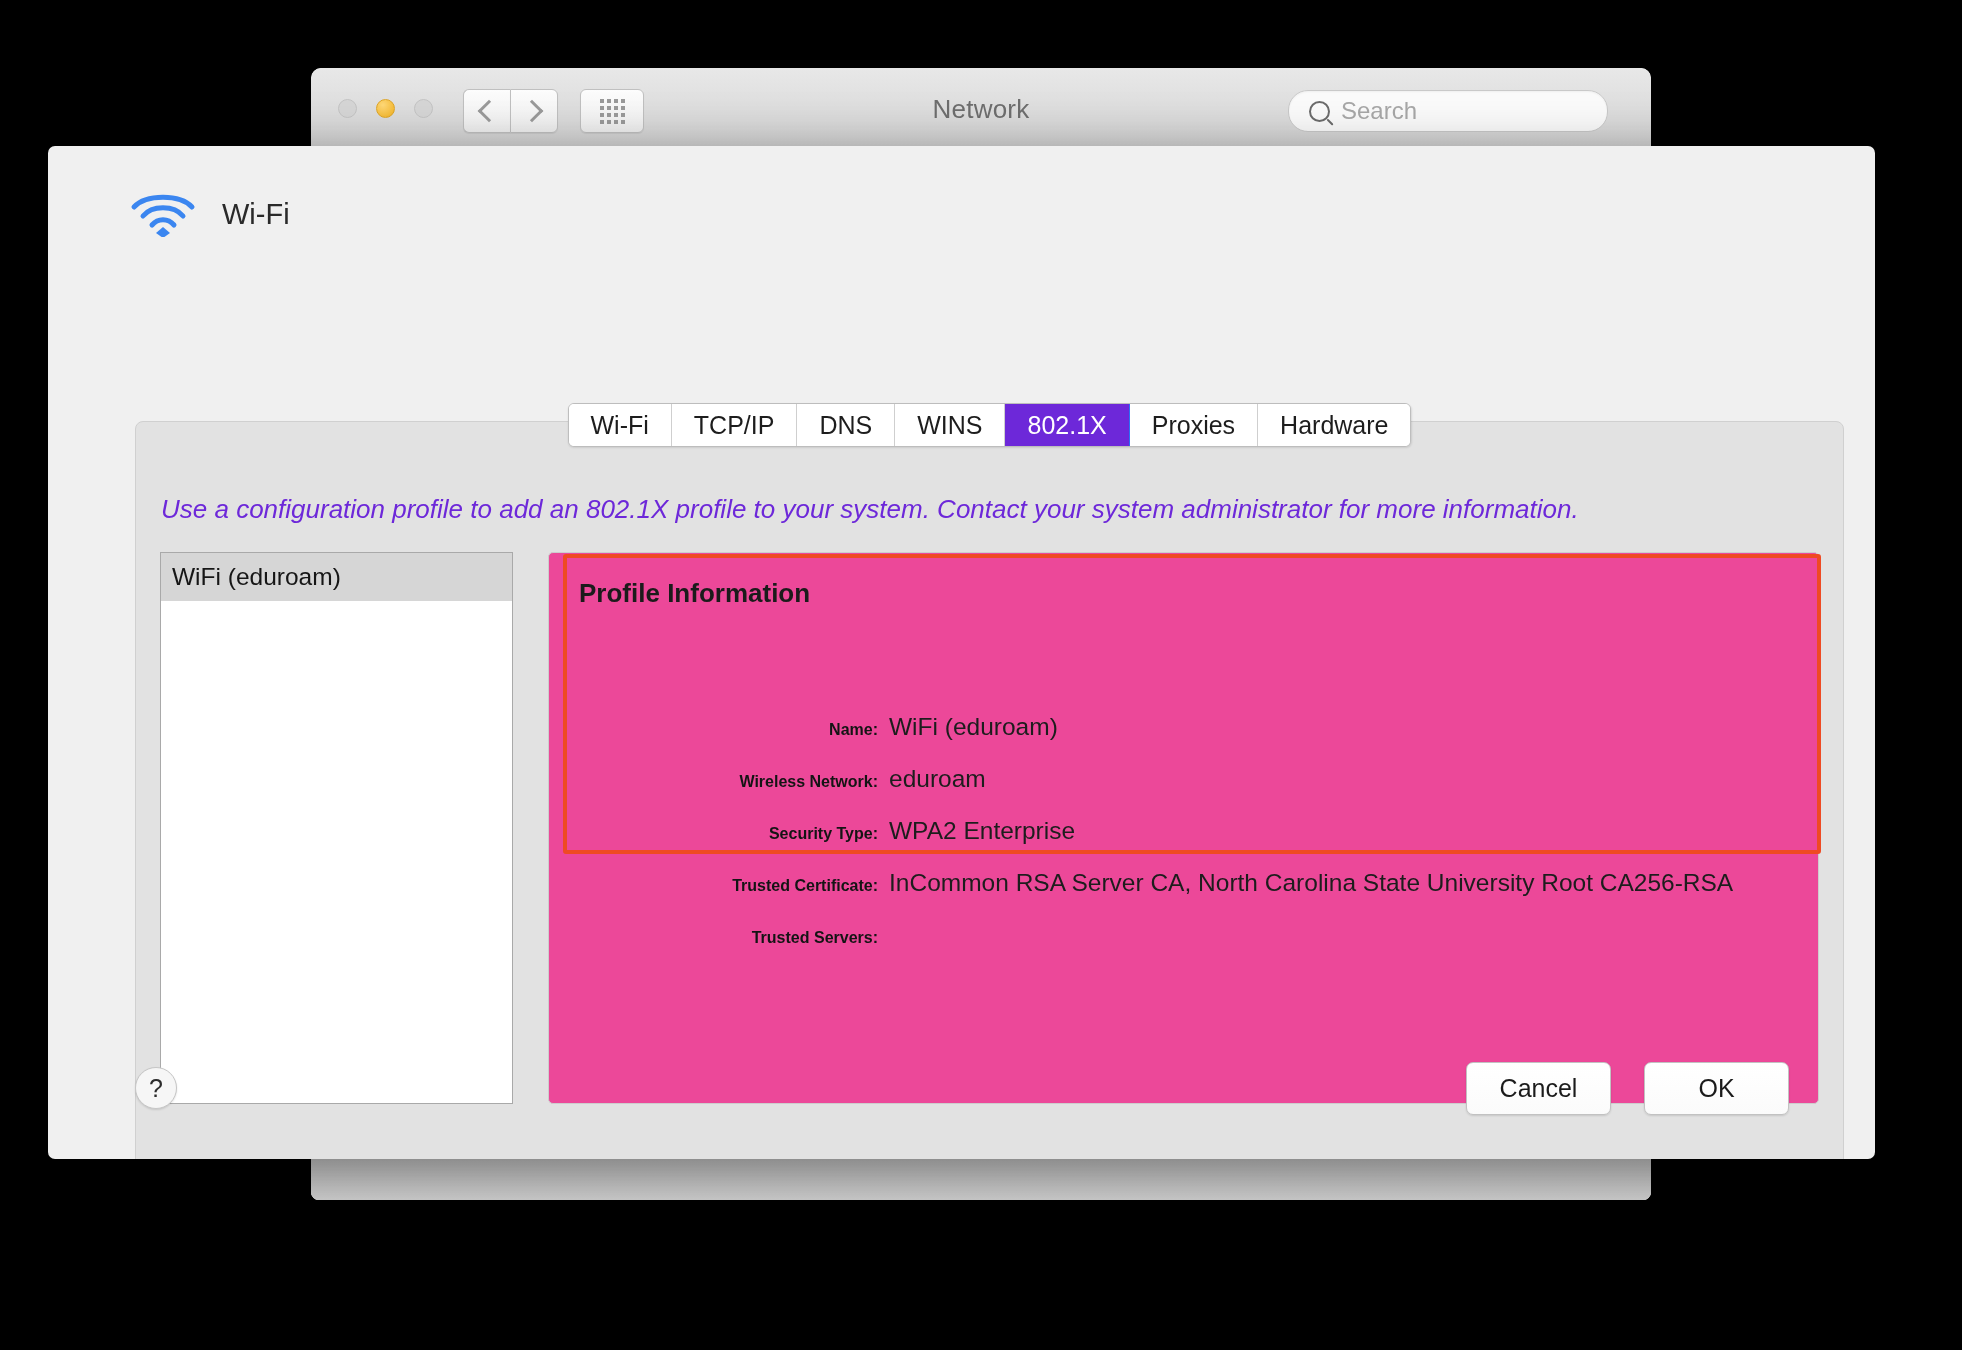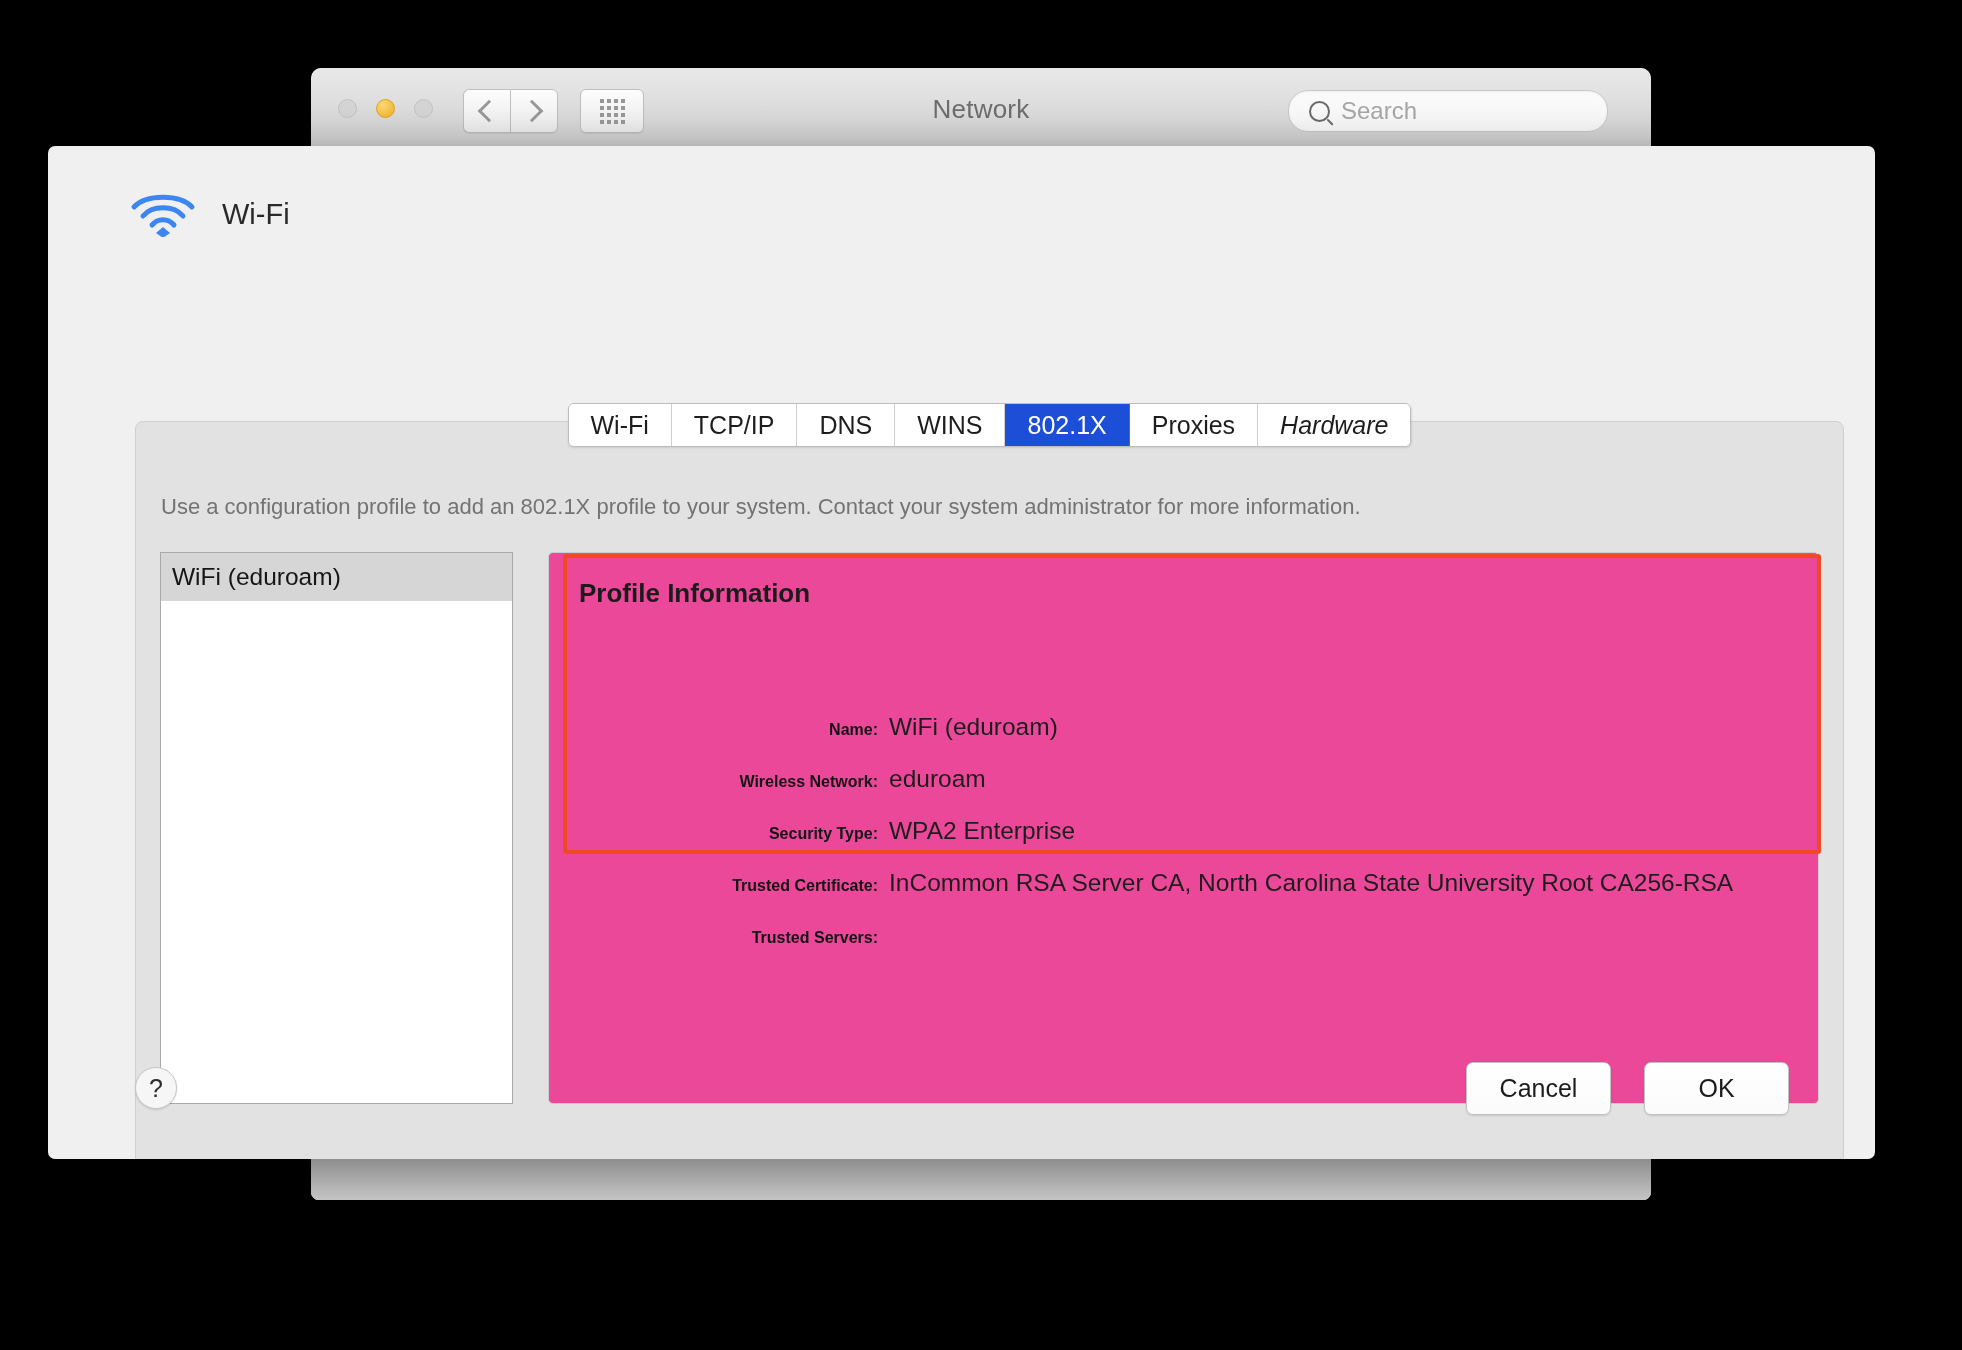--- a/index.html
+++ b/index.html
@@ -210,34 +210,35 @@
     font-size: 25px;
     color: #1d1d1d;
     padding: 0 22px;
     display: flex;
     align-items: center;
     height: 100%;
     border-right: 1px solid #cfcfcf;
     background: #ffffff;
     white-space: nowrap;
   }
-  .tab:last-child { border-right: none; font-style: italic; }
+  .tab:last-child { border-right: none; }
   .tab.active {
-    background: #1d4ed8;
+    background: #6d28d9;
     color: #ffffff;
     border-right-color: #2a72f5;
   }
 
   .desc {
     position: absolute;
     left: 25px;
     top: 72px;
-    font-size: 22px;
-    color: #737373;
+    font-size: 26px;
+    color: #6d28d9;
     white-space: nowrap;
+    font-style: italic;
   }
 
   
   .profile-list {
     position: absolute;
     left: 24px;
     top: 130px;
     width: 353px;
     height: 552px;
     background: #ffffff;

